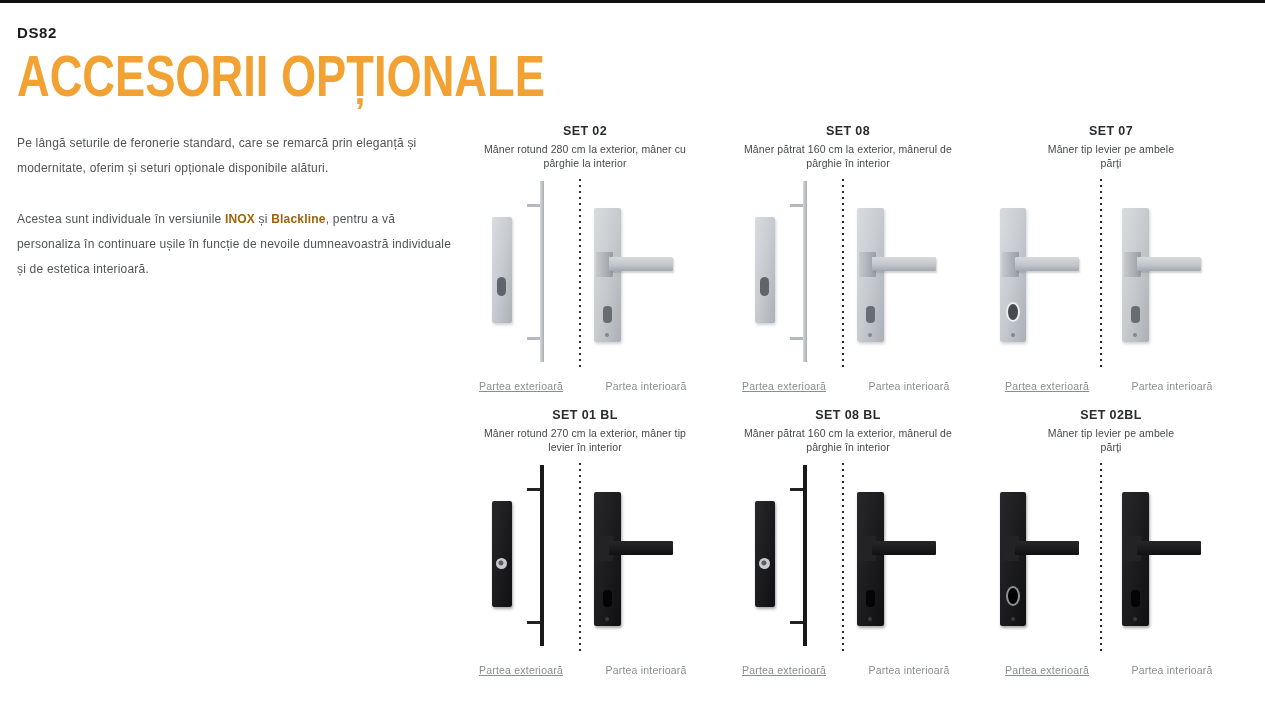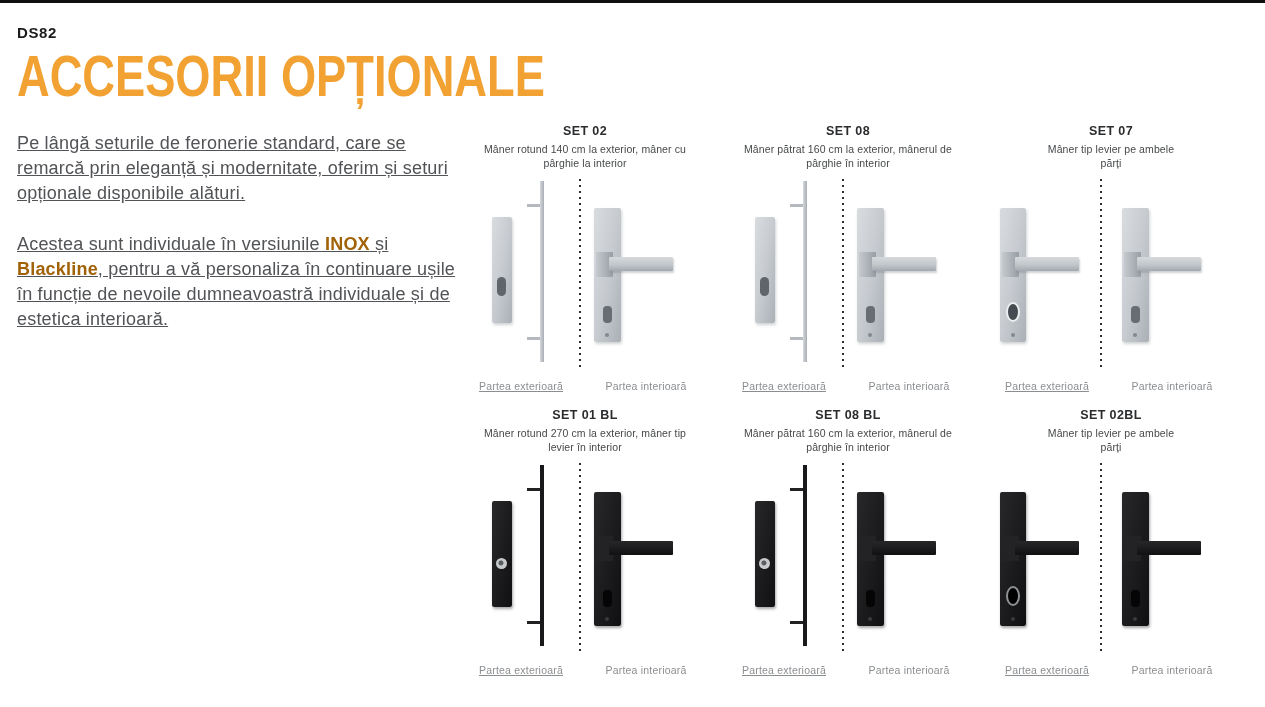--- a/index.html
+++ b/index.html
@@ -6,22 +6,22 @@
   html,body { width:1265px; height:707px; background:#ffffff; overflow:hidden;
               font-family:"Liberation Sans", sans-serif; }
   .topbar { position:absolute; left:0; top:0; width:1265px; height:3px; background:#0f0f0f; }
 
   
   .intro { position:absolute; left:17px; top:24px; width:445px; }
   .code  { font-size:15px; font-weight:700; letter-spacing:.6px; color:#1c1c1c; }
   .page-title { margin-top:6px; font-size:58px; font-weight:700; color:#F2A233;
                 letter-spacing:0; white-space:nowrap; transform:scaleX(.78);
                 transform-origin:0 50%; line-height:1.0; }
-  .intro p { margin-top:26px; font-size:18px; line-height:25px; color:#515356;
-             letter-spacing:.2px;text-decoration:underline; }
+  .intro p { margin-top:26px; font-size:12px; line-height:25px; color:#515356;
+             letter-spacing:.2px; }
   .intro p b { color:#a16207; font-weight:700; }
 
   
   .sets { position:absolute; left:455px; top:124px; width:790px;
           display:grid; grid-template-columns:repeat(3,260px); column-gap:3px; row-gap:16px; }
   .set { width:260px; }
   .set-name { text-align:center; font-size:12.5px; font-weight:700; color:#2b2c2e;
               letter-spacing:.4px; }
   .set-desc { margin:5px auto 0; max-width:212px; min-height:30px; text-align:center;
               font-size:10.5px; line-height:1.32; color:#46484a; letter-spacing:.1px; }
@@ -96,21 +96,21 @@
   <div class="code">DS82</div>
   <h1 class="page-title">ACCESORII OPȚIONALE</h1>
   <p>Pe lângă seturile de feronerie standard, care se remarcă prin eleganță și modernitate, oferim și seturi opționale disponibile alături.</p>
   <p><span>Acestea sunt individuale în versiunile </span><b>INOX</b><span> și </span><b>Blackline</b><span>, pentru a vă personaliza în continuare ușile în funcție de nevoile dumneavoastră individuale și de estetica interioară.</span></p>
 </div>
 
 <div class="sets">
 
   <section class="set s-pull">
     <h3 class="set-name">SET 02</h3>
-    <p class="set-desc">Mâner rotund 140 cm la exterior, mâner cu pârghie la interior</p>
+    <p class="set-desc">Mâner rotund 280 cm la exterior, mâner cu pârghie la interior</p>
     <div class="figure">
       <div class="fig pull inox">
         <div class="escutcheon">
             <span class="esc-keyhole"></span>
           </div>
         <div class="pullbar">
             <span class="standoff s-top"></span>
             <span class="standoff s-bot"></span>
           </div>
         <div class="divider"></div>

